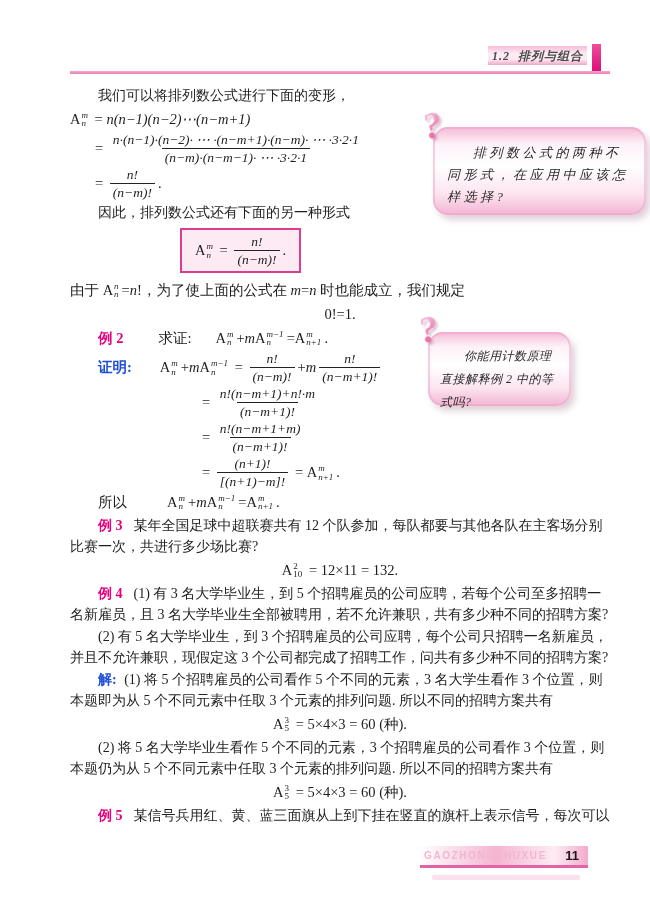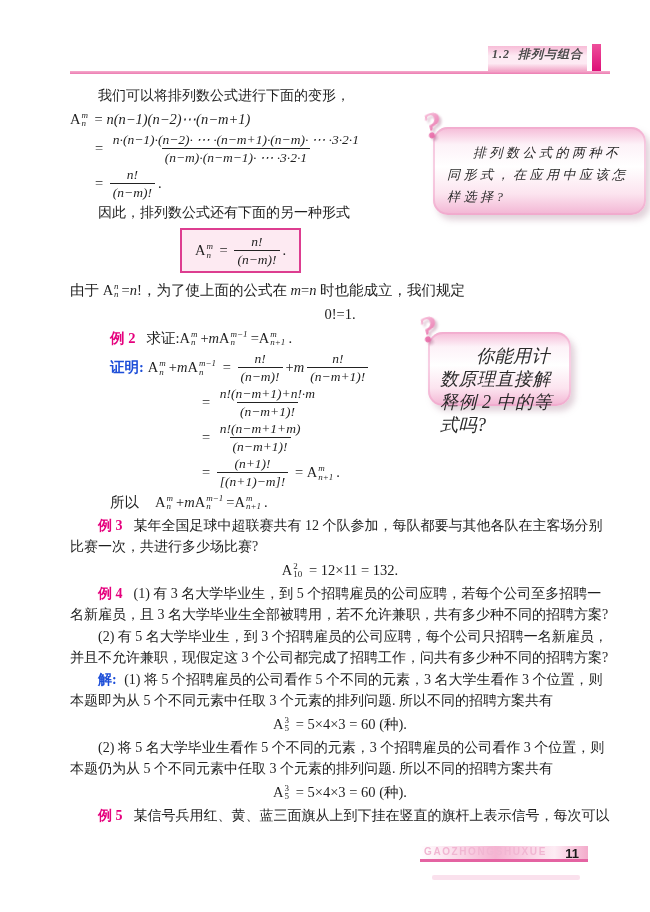--- a/index.html
+++ b/index.html
@@ -1,22 +1,22 @@
 <!DOCTYPE html>
 <html><head>
 <meta charset="utf-8">
 <style>
   html,body{margin:0;padding:0;}
   body{width:650px;height:912px;background:#ffffff;position:relative;overflow:hidden;
        font-family:"Liberation Serif","DejaVu Serif",serif;color:#1e1e1e;}
 
   
-  .header-box{position:absolute;left:488px;top:46px;width:99px;height:25px;box-sizing:border-box;
+  .header-box{position:absolute;left:488px;top:46px;width:99px;height:19px;box-sizing:border-box;
     background:linear-gradient(180deg,#f7bcd7 0%,#fdeaf3 40%,#fdeaf3 70%,#f2a7c8 100%);
-    display:flex;align-items:flex-start;justify-content:center;
+    display:flex;align-items:flex-end;justify-content:center;
     font-size:12px;font-weight:bold;font-style:italic;color:#4a4a4a;}
   .header-box .hlabel{white-space:pre;letter-spacing:1px;}
   .header-vbar{position:absolute;left:592px;top:44px;width:9px;height:29px;
     background:linear-gradient(180deg,#ee4f9b,#dc0a75);}
   .header-line{position:absolute;left:70px;top:71px;width:540px;height:3px;
     background:linear-gradient(180deg,#f6abcc,#eb7cb2);}
 
   
   .content{position:absolute;left:70px;top:84px;width:540px;font-size:14px;line-height:21px;}
   .para{margin:1px 0;text-indent:2em;}
@@ -31,55 +31,55 @@
   .run{white-space:pre;}
   .it{font-style:italic;}
   .ss{display:inline-flex;flex-direction:column;align-items:flex-start;font-size:9px;line-height:8.5px;
       font-style:italic;margin:0 3px 0 1px;}
   .ss.rs{font-style:normal;}
   .frac{display:inline-flex;flex-direction:column;align-items:center;margin:0 3px;
         font-size:13.5px;line-height:15px;text-align:center;}
   .fnum{padding:0 3px 1px;}
   .fden{border-top:1.3px solid #222;padding:1px 3px 0;}
   .ml-eq{margin-left:25px;}
-  .ml-proof{margin-left:40px;}
+  .ml-proof{margin-left:28px;gap:24px;}
   .ml-cont{margin-left:132px;}
   .so-gap{margin-right:16px;}
 
   
   .fbox-line{margin:5px 0 6px 110px;}
   .fbox{display:inline-flex;align-items:center;border:2px solid #dd3d90;background:#fdeaf2;
         padding:4px 13px;}
 
   
   .bubble{position:absolute;box-sizing:border-box;border-radius:15px;
     background:linear-gradient(180deg,#f5b9d6 0%,#fdf2f8 20%,#ffffff 45%,#fce4ef 76%,#f2b4d3 100%);
     box-shadow:inset 0 0 0 2px rgba(240,160,200,.5), 4px 5px 6px rgba(170,125,150,.35);
     font-style:italic;color:#2a2a2a;}
   .bubble .btxt{text-indent:2em;}
   .bubble1{left:433px;top:127px;width:213px;height:88px;padding:15px 14px 0;}
   .bubble1 .btxt{font-size:13px;line-height:22px;letter-spacing:3.5px;}
   .bubble2{left:428px;top:332px;width:143px;height:74px;padding:13px 12px 0;}
-  .bubble2 .btxt{font-size:18px;line-height:23px;letter-spacing:0.5px;}
+  .bubble2 .btxt{font-size:12px;line-height:23px;letter-spacing:0.5px;}
   .qmark{position:absolute;font-weight:bold;font-size:38px;line-height:38px;
     transform:rotate(-14deg);color:#ee7fb4;
     filter:drop-shadow(2px 3px 1px rgba(160,90,130,.35));}
   @supports ((-webkit-background-clip:text)){
     .qmark{background:linear-gradient(160deg,#fbd4e6 5%,#f09cc5 40%,#e6肯 0);
       background:linear-gradient(160deg,#fbd4e6 5%,#f09cc5 40%,#e45a9d 90%);
       -webkit-background-clip:text;background-clip:text;color:transparent;}
   }
   .bubble1 .qmark{left:-10px;top:-21px;}
   .bubble2 .qmark{left:-9px;top:-22px;}
 
   
-  .footer-bar{position:absolute;left:420px;top:846px;width:168px;height:16px;box-sizing:border-box;
+  .footer-bar{position:absolute;left:420px;top:846px;width:168px;height:22px;box-sizing:border-box;
     background:linear-gradient(90deg,rgba(255,255,255,0) 0%,#f5b4d2 45%,#fdecf4 80%,#f3abcb 100%);
     border-bottom:3px solid #e463a2;border-bottom-color:#e463a2;
-    display:flex;}
+    display:flex;align-items:center;}
   .brand{font-family:"Liberation Sans","DejaVu Sans",sans-serif;font-size:10px;font-weight:bold;
     letter-spacing:1.6px;color:#f1b6d2;padding-left:4px;}
   .pagenum{margin-left:auto;padding-right:9px;font-family:"Liberation Sans","DejaVu Sans",sans-serif;
     font-size:13px;font-weight:bold;color:#1a1a1a;}
   .footer-echo{position:absolute;left:432px;top:875px;width:148px;height:5px;
     background:#f4bcd7;opacity:.45;border-radius:2px;}
 </style>
 </head>
 <body>
 

